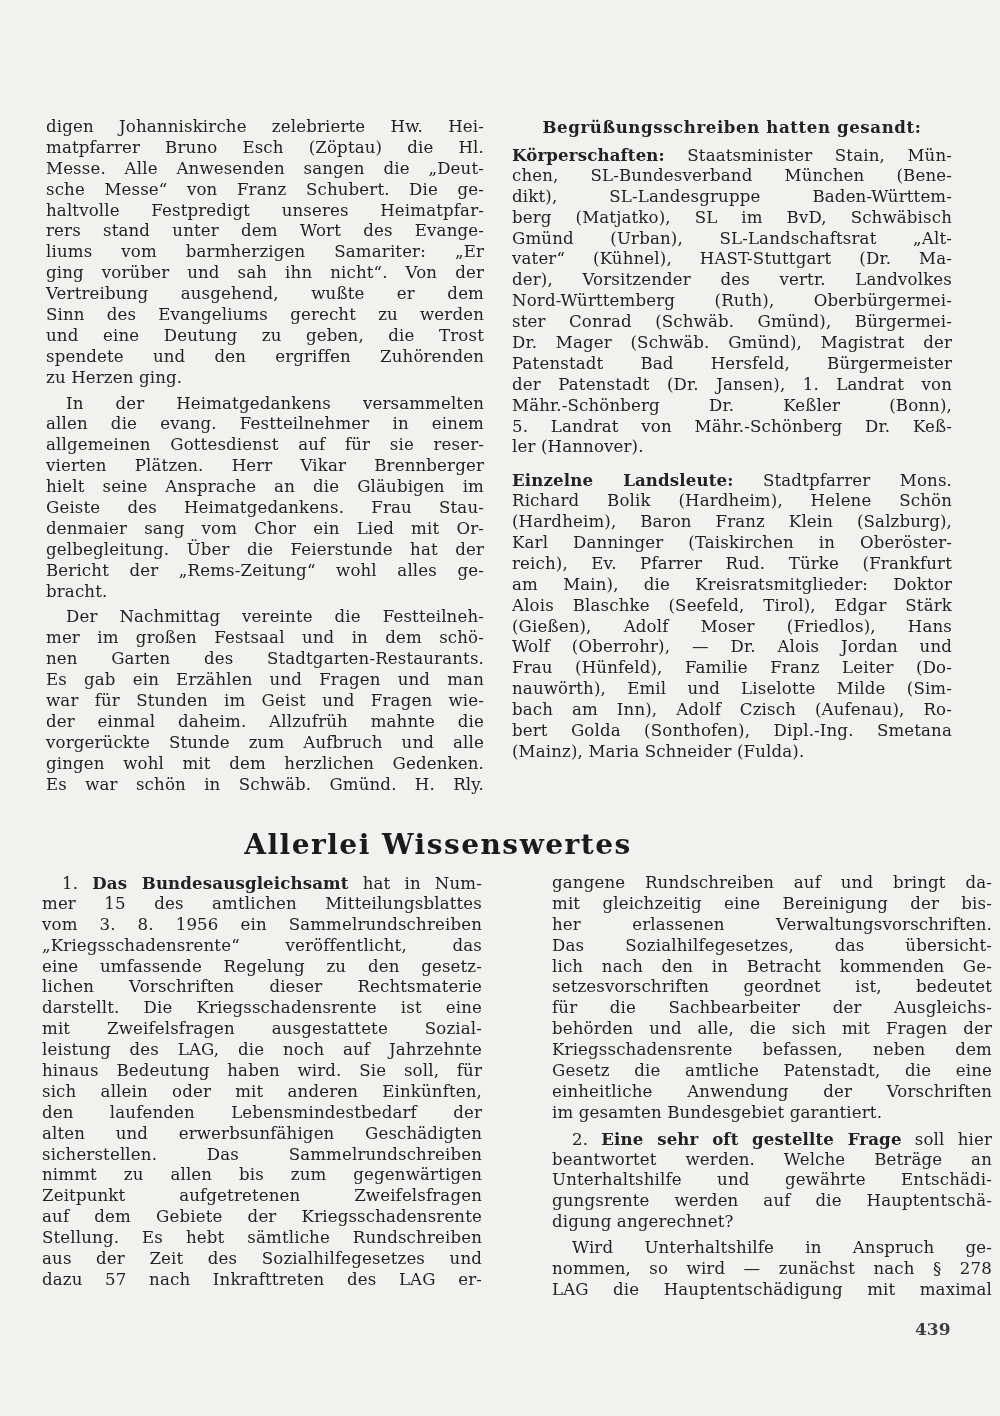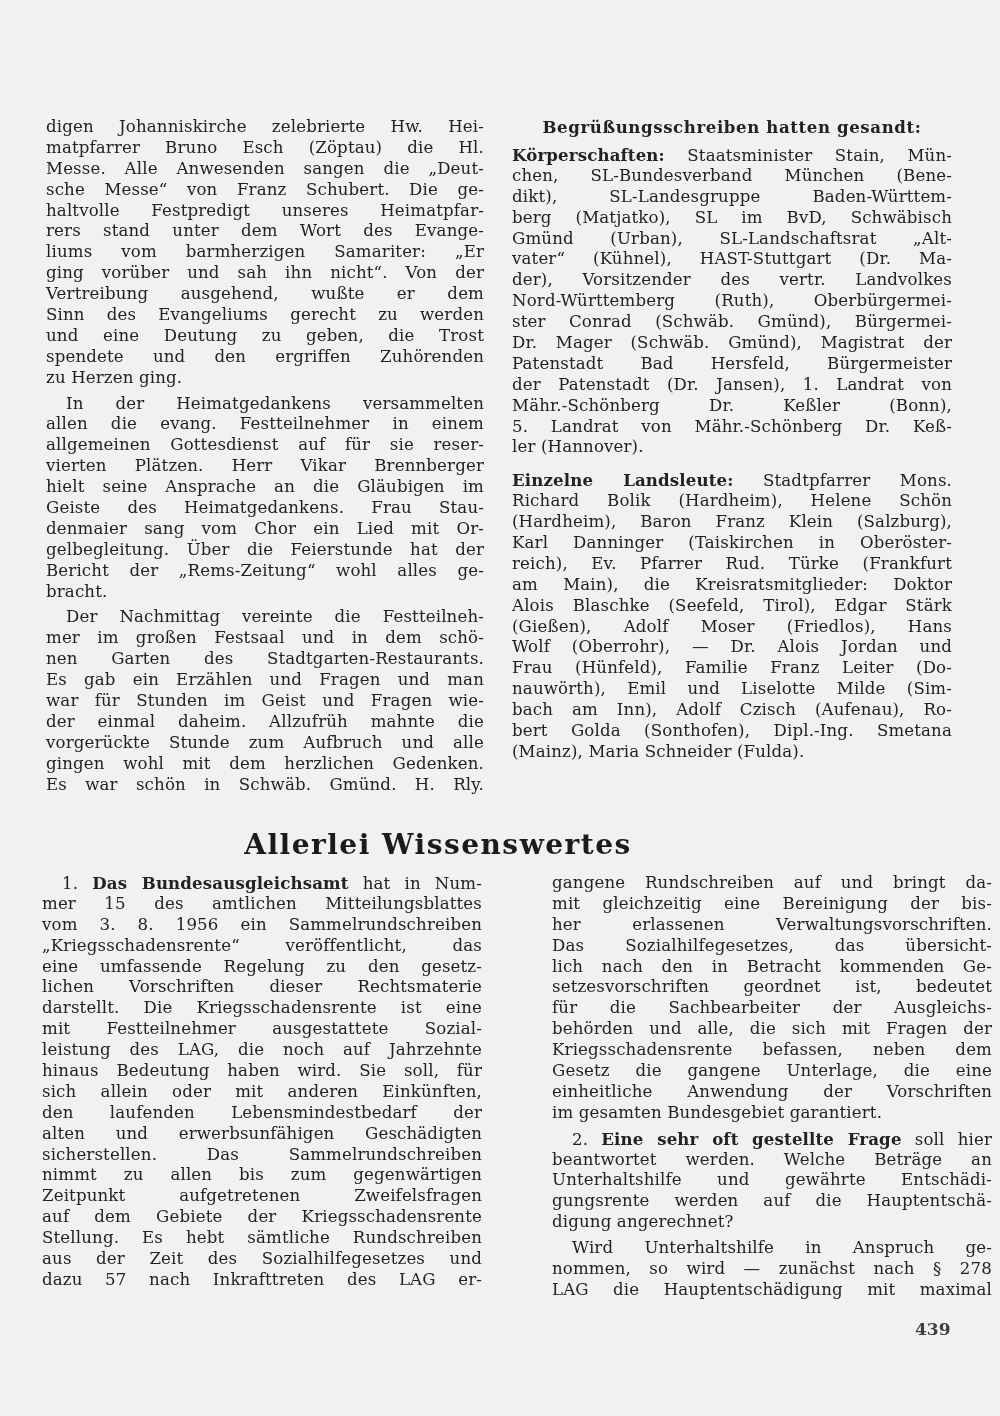--- a/index.html
+++ b/index.html
@@ -148,21 +148,21 @@
 
   <div class="col col-left-bottom">
     <div class="para">
       <span class="line indent"><span>1.</span> <span class="b">Das Bundesausgleichsamt</span><span> hat in Num-</span></span>
       <span class="line">mer 15 des amtlichen Mitteilungsblattes</span>
       <span class="line">vom 3. 8. 1956 ein Sammelrundschreiben</span>
       <span class="line">„Kriegsschadensrente“ veröffentlicht, das</span>
       <span class="line">eine umfassende Regelung zu den gesetz-</span>
       <span class="line">lichen Vorschriften dieser Rechtsmaterie</span>
       <span class="line">darstellt. Die Kriegsschadensrente ist eine</span>
-      <span class="line">mit Festteilnehmer ausgestattete Sozial-</span>
+      <span class="line">mit Zweifelsfragen ausgestattete Sozial-</span>
       <span class="line">leistung des LAG, die noch auf Jahrzehnte</span>
       <span class="line">hinaus Bedeutung haben wird. Sie soll, für</span>
       <span class="line">sich allein oder mit anderen Einkünften,</span>
       <span class="line">den laufenden Lebensmindestbedarf der</span>
       <span class="line">alten und erwerbsunfähigen Geschädigten</span>
       <span class="line">sicherstellen. Das Sammelrundschreiben</span>
       <span class="line">nimmt zu allen bis zum gegenwärtigen</span>
       <span class="line">Zeitpunkt aufgetretenen Zweifelsfragen</span>
       <span class="line">auf dem Gebiete der Kriegsschadensrente</span>
       <span class="line">Stellung. Es hebt sämtliche Rundschreiben</span>
@@ -175,21 +175,21 @@
     <div class="para">
       <span class="line">gangene Rundschreiben auf und bringt da-</span>
       <span class="line">mit gleichzeitig eine Bereinigung der bis-</span>
       <span class="line">her erlassenen Verwaltungsvorschriften.</span>
       <span class="line">Das Sozialhilfegesetzes, das übersicht-</span>
       <span class="line">lich nach den in Betracht kommenden Ge-</span>
       <span class="line">setzesvorschriften geordnet ist, bedeutet</span>
       <span class="line">für die Sachbearbeiter der Ausgleichs-</span>
       <span class="line">behörden und alle, die sich mit Fragen der</span>
       <span class="line">Kriegsschadensrente befassen, neben dem</span>
-      <span class="line">Gesetz die gangene Unterlage, die eine</span>
+      <span class="line">Gesetz die amtliche Patenstadt, die eine</span>
       <span class="line">einheitliche Anwendung der Vorschriften</span>
       <span class="line last">im gesamten Bundesgebiet garantiert.</span>
     </div>
     <div class="gap"></div>
     <div class="para">
       <span class="line indent"><span>2.</span> <span class="b">Eine sehr oft gestellte Frage</span><span> soll hier</span></span>
       <span class="line">beantwortet werden. Welche Beträge an</span>
       <span class="line">Unterhaltshilfe und gewährte Entschädi-</span>
       <span class="line">gungsrente werden auf die Hauptentschä-</span>
       <span class="line last">digung angerechnet?</span>

